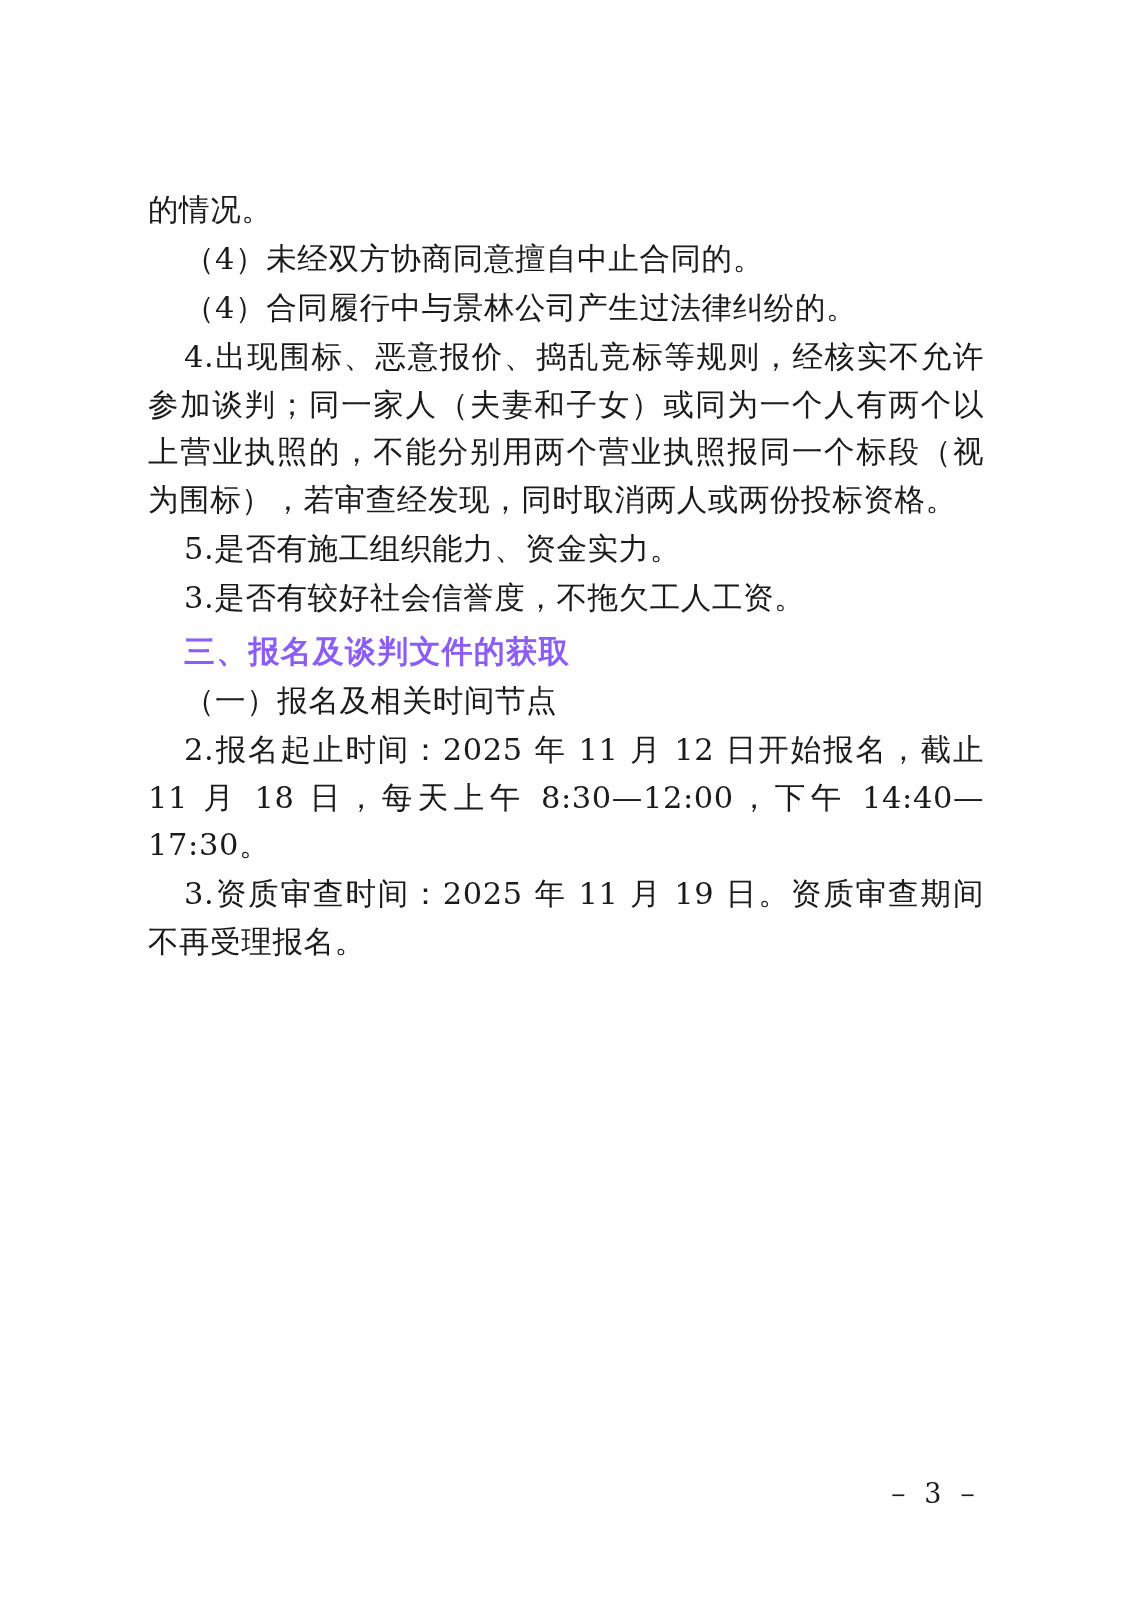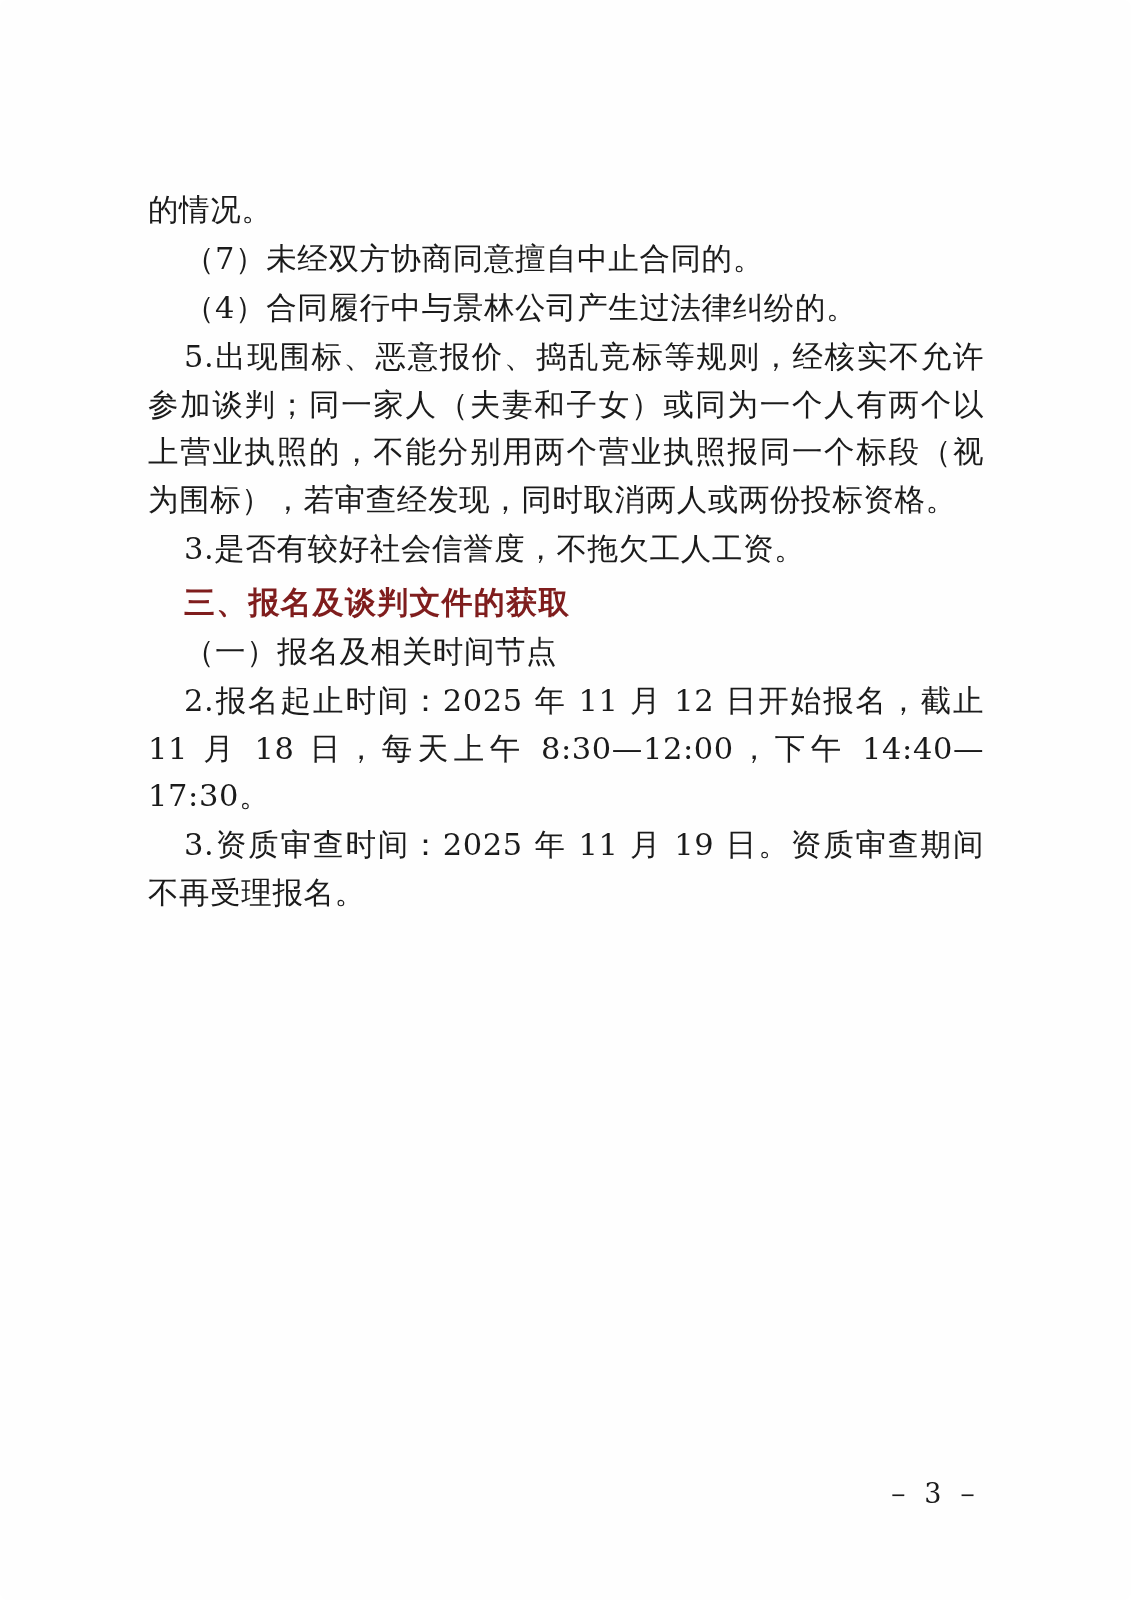--- a/index.html
+++ b/index.html
@@ -32,21 +32,21 @@
     letter-spacing: 0.6px;
     margin: 0 0 1.5px 0;
     font-weight: 400;
   }
   .indent {
     text-indent: 36px;
   }
   .heading {
     font-size: 31px;
     line-height: 48px;
-    color: #7f1d1d;
+    color: #8b5cf6;
     font-weight: 700;
     text-indent: 36px;
     margin: 6px 0 2px 0;
     letter-spacing: 1.2px;
   }
   .page-number {
     position: absolute;
     right: 148px;
     bottom: 88px;
     font-size: 27px;
@@ -58,28 +58,29 @@
 </head>
 <body>
 
 <div class="page">
 
   <div class="content">
 
     <p class="para">的情况。</p>
 
 
-    <p class="para indent">（7）未经双方协商同意擅自中止合同的。</p>
+    <p class="para indent">（4）未经双方协商同意擅自中止合同的。</p>
 
 
 
     <p class="para indent">（4）合同履行中与景林公司产生过法律纠纷的。</p>
 
-    <p class="para indent">5.出现围标、恶意报价、捣乱竞标等规则，经核实不允许参加谈判；同一家人（夫妻和子女）或同为一个人有两个以上营业执照的，不能分别用两个营业执照报同一个标段（视为围标），若审查经发现，同时取消两人或两份投标资格。</p>
+    <p class="para indent">4.出现围标、恶意报价、捣乱竞标等规则，经核实不允许参加谈判；同一家人（夫妻和子女）或同为一个人有两个以上营业执照的，不能分别用两个营业执照报同一个标段（视为围标），若审查经发现，同时取消两人或两份投标资格。</p>
 
+    <p class="para indent">5.是否有施工组织能力、资金实力。</p>
 
     <p class="para indent">3.是否有较好社会信誉度，不拖欠工人工资。</p>
 
     <h2 class="heading">三、报名及谈判文件的获取</h2>
 
     <p class="para indent">（一）报名及相关时间节点</p>
 
 
     <p class="para indent">2.报名起止时间：2025 年 11 月 12 日开始报名，截止 11 月 18 日，每天上午 8:30—12:00，下午 14:40—17:30。</p>
 

